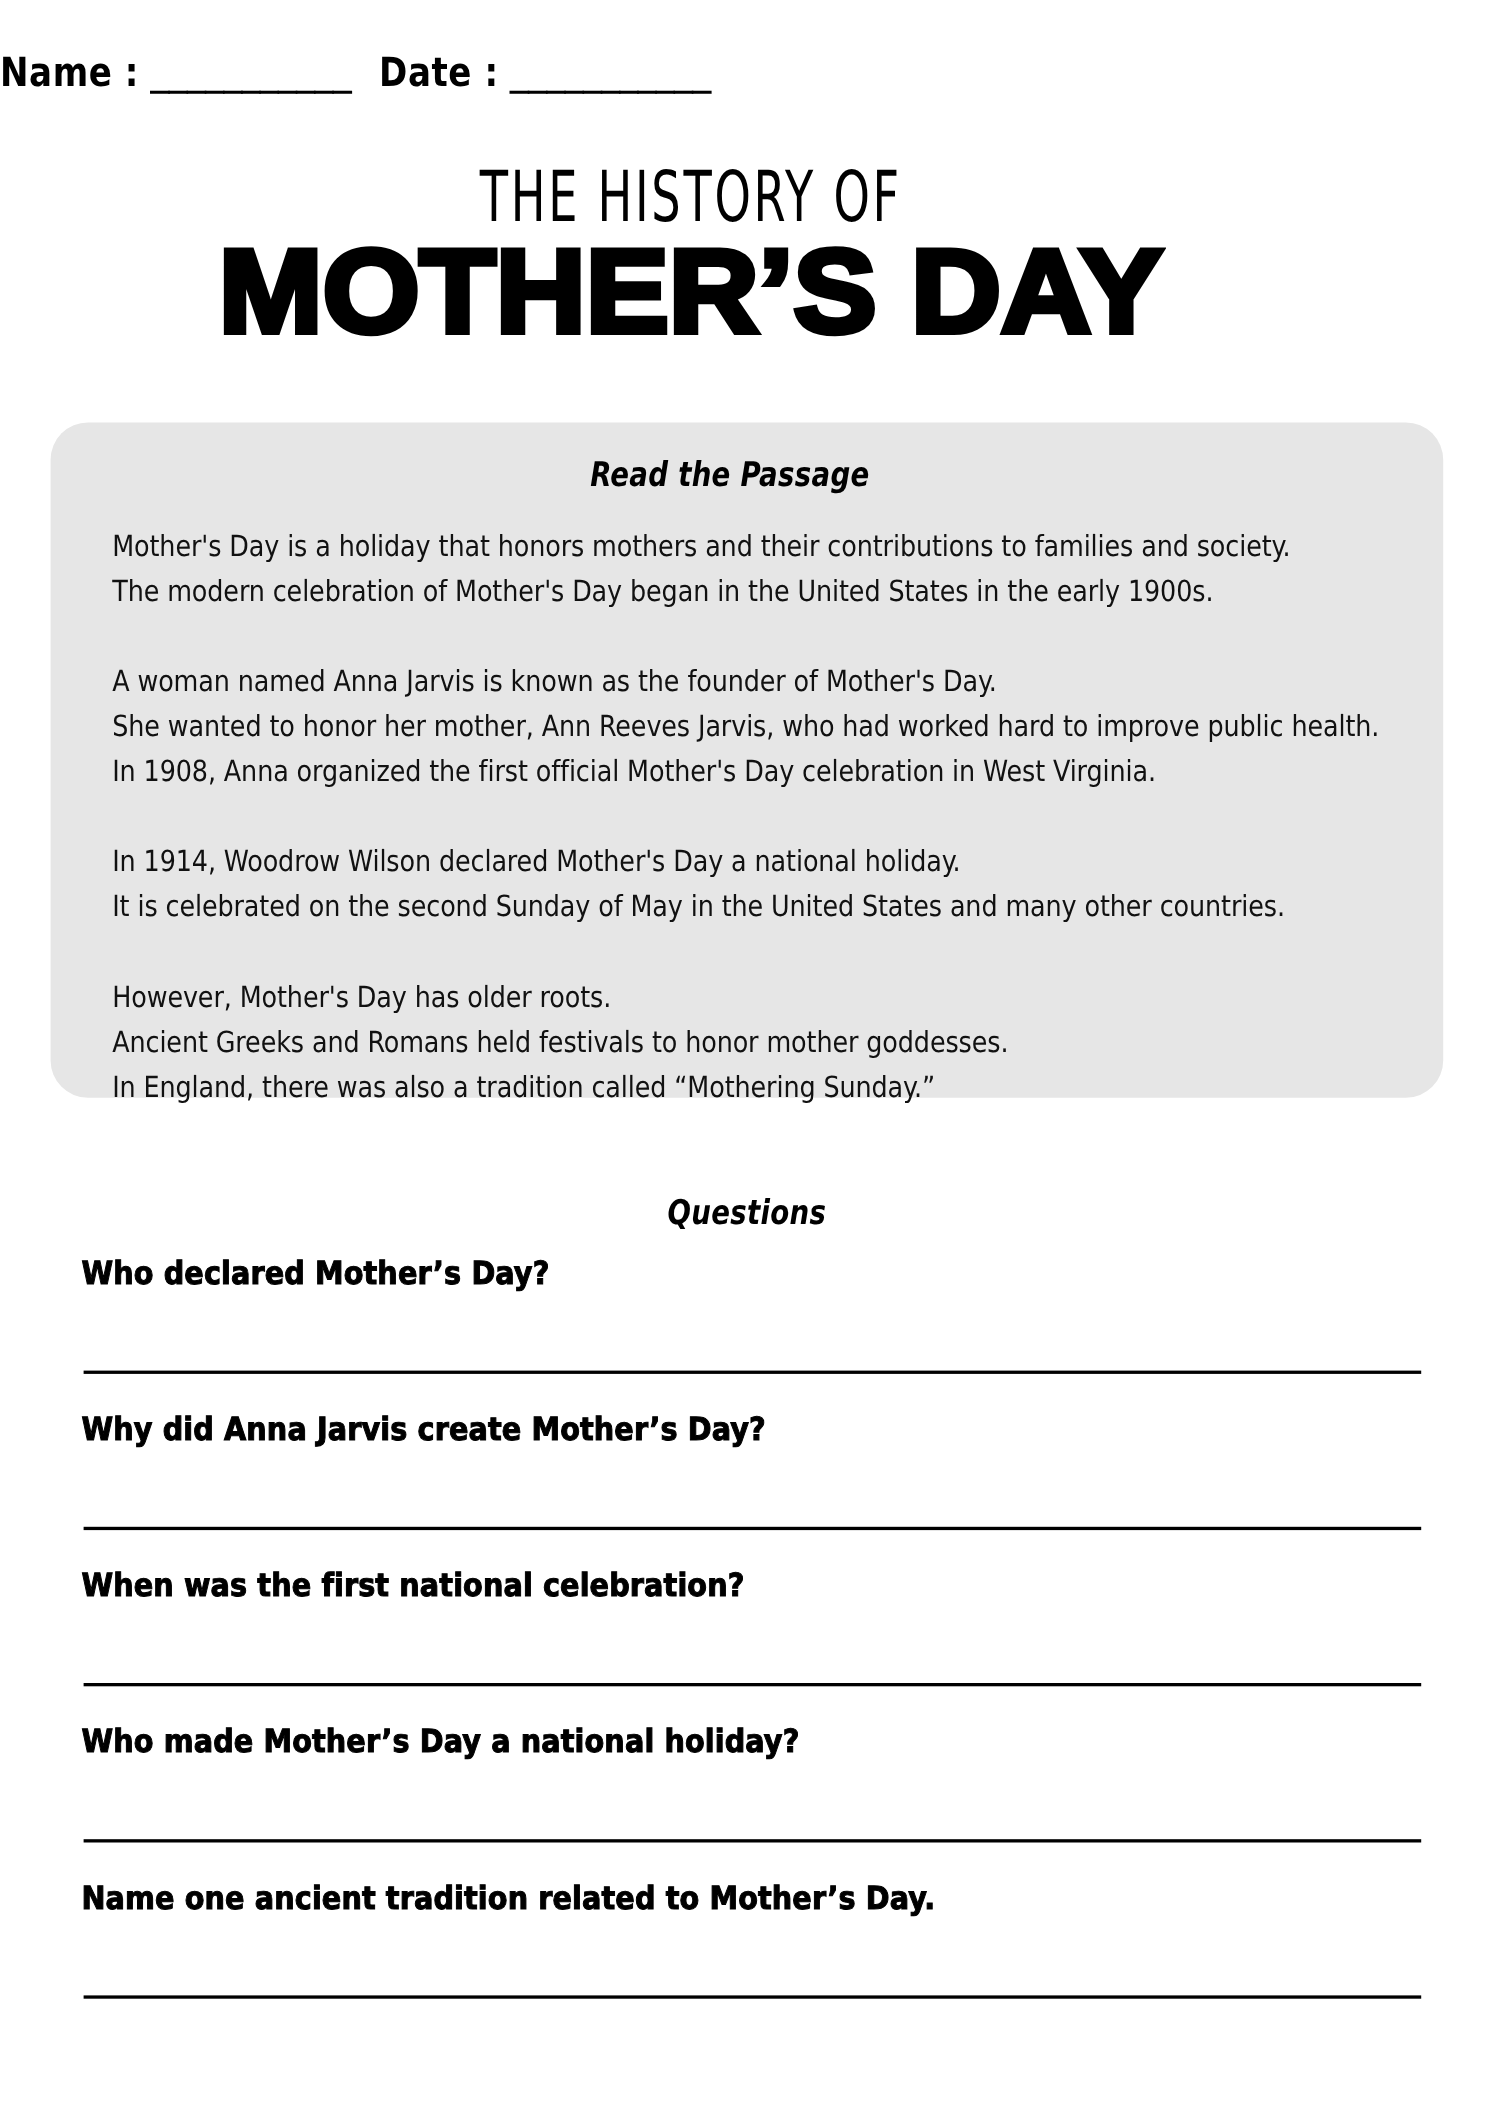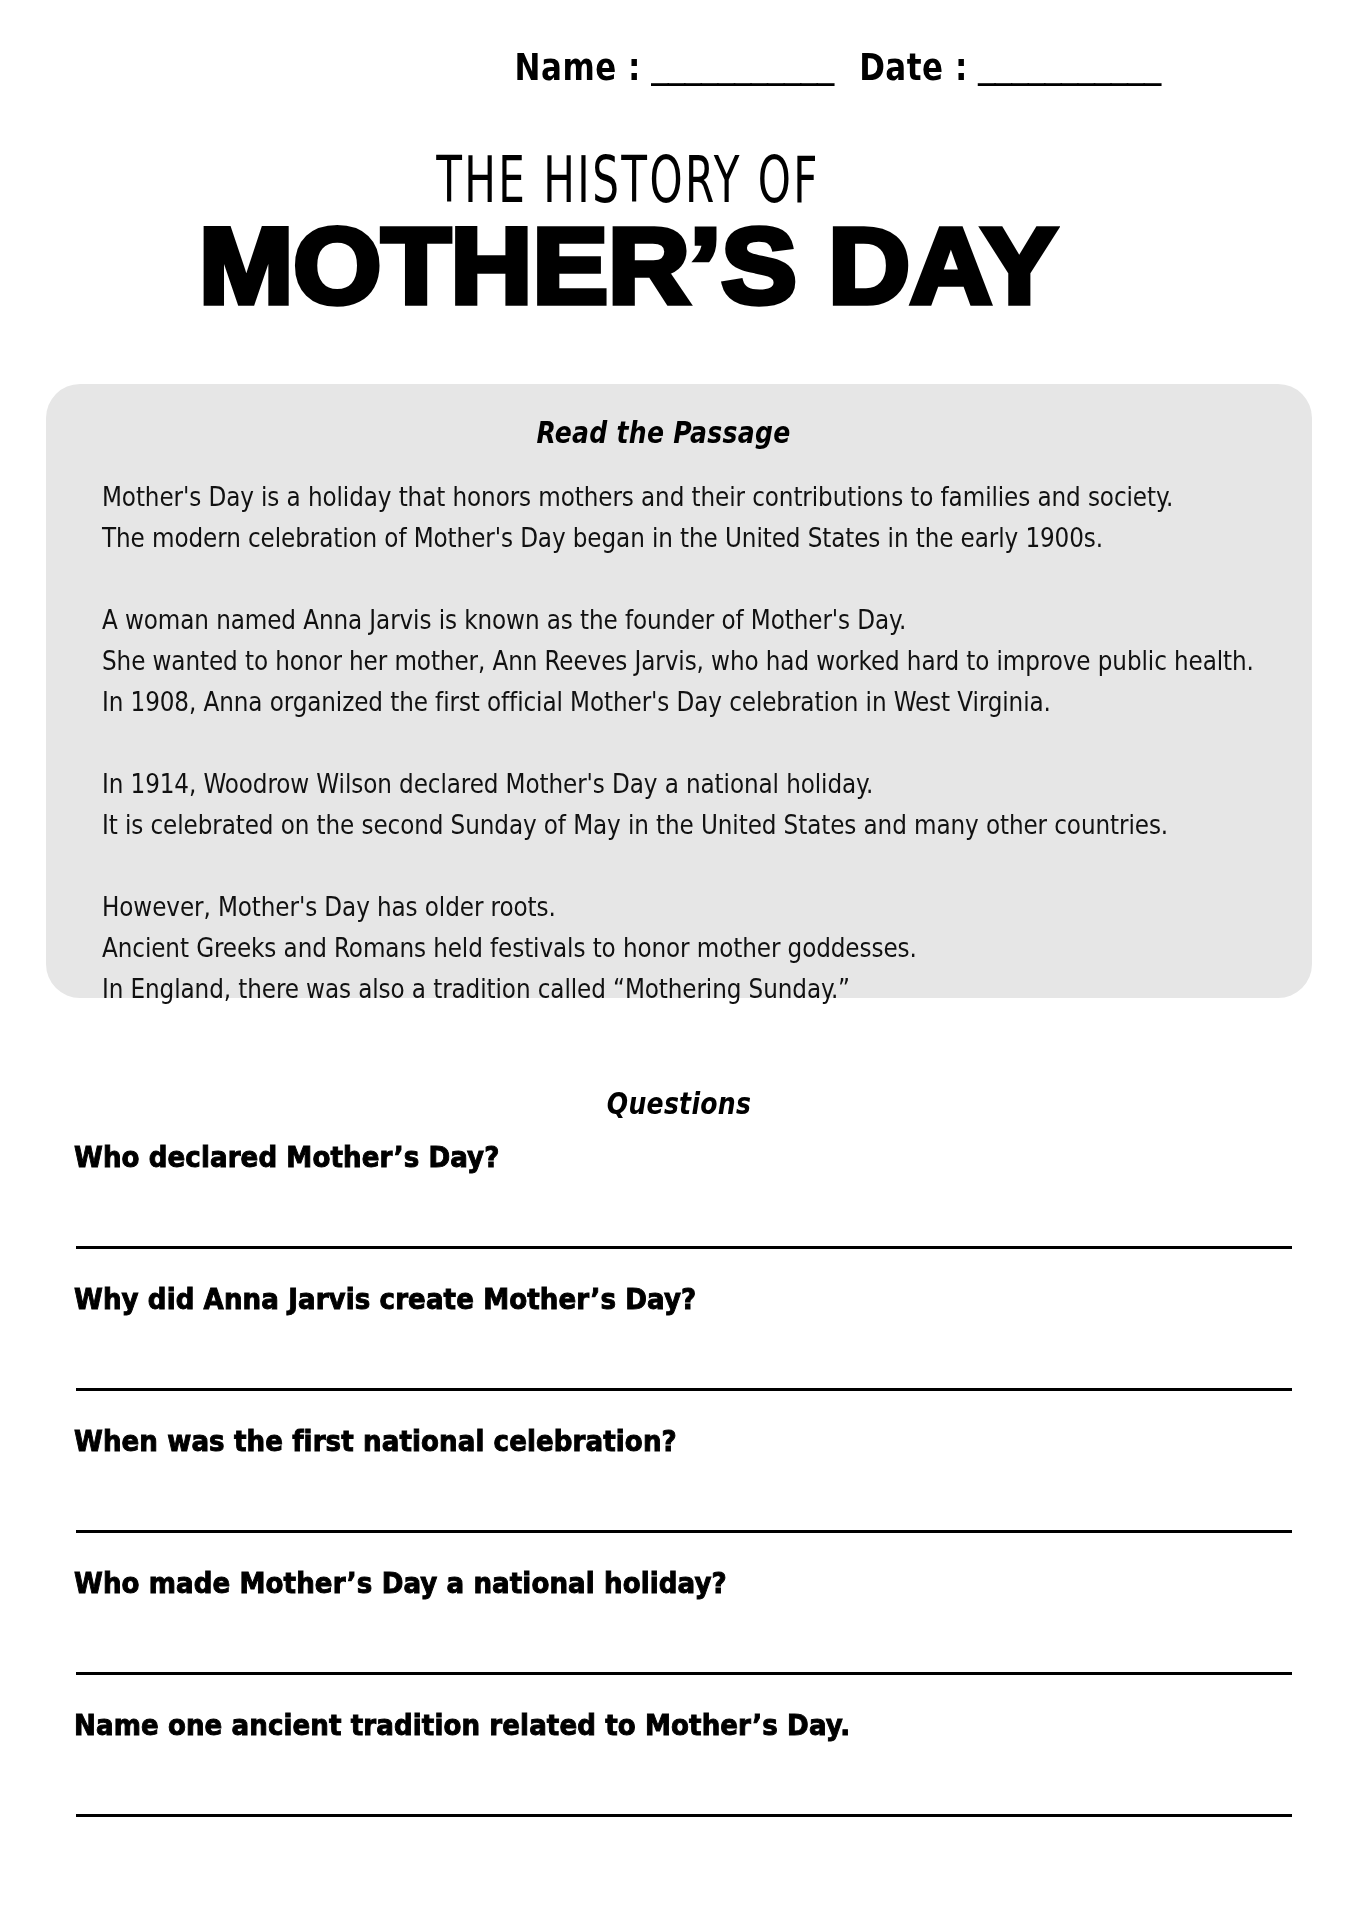--- a/index.html
+++ b/index.html
@@ -16,21 +16,21 @@
     overflow: hidden;
   }
 
   
   .namedate-row {
     position: absolute;
     top: 52px;
     left: 0;
     width: 1160px;
     display: flex;
-    justify-content: flex-end;
+    justify-content: flex-start;
     align-items: baseline;
     gap: 26px;
   }
   .nd-group {
     display: flex;
     align-items: baseline;
     gap: 10px;
   }
   .nd-label {
     font-family: "DejaVu Sans", sans-serif;

